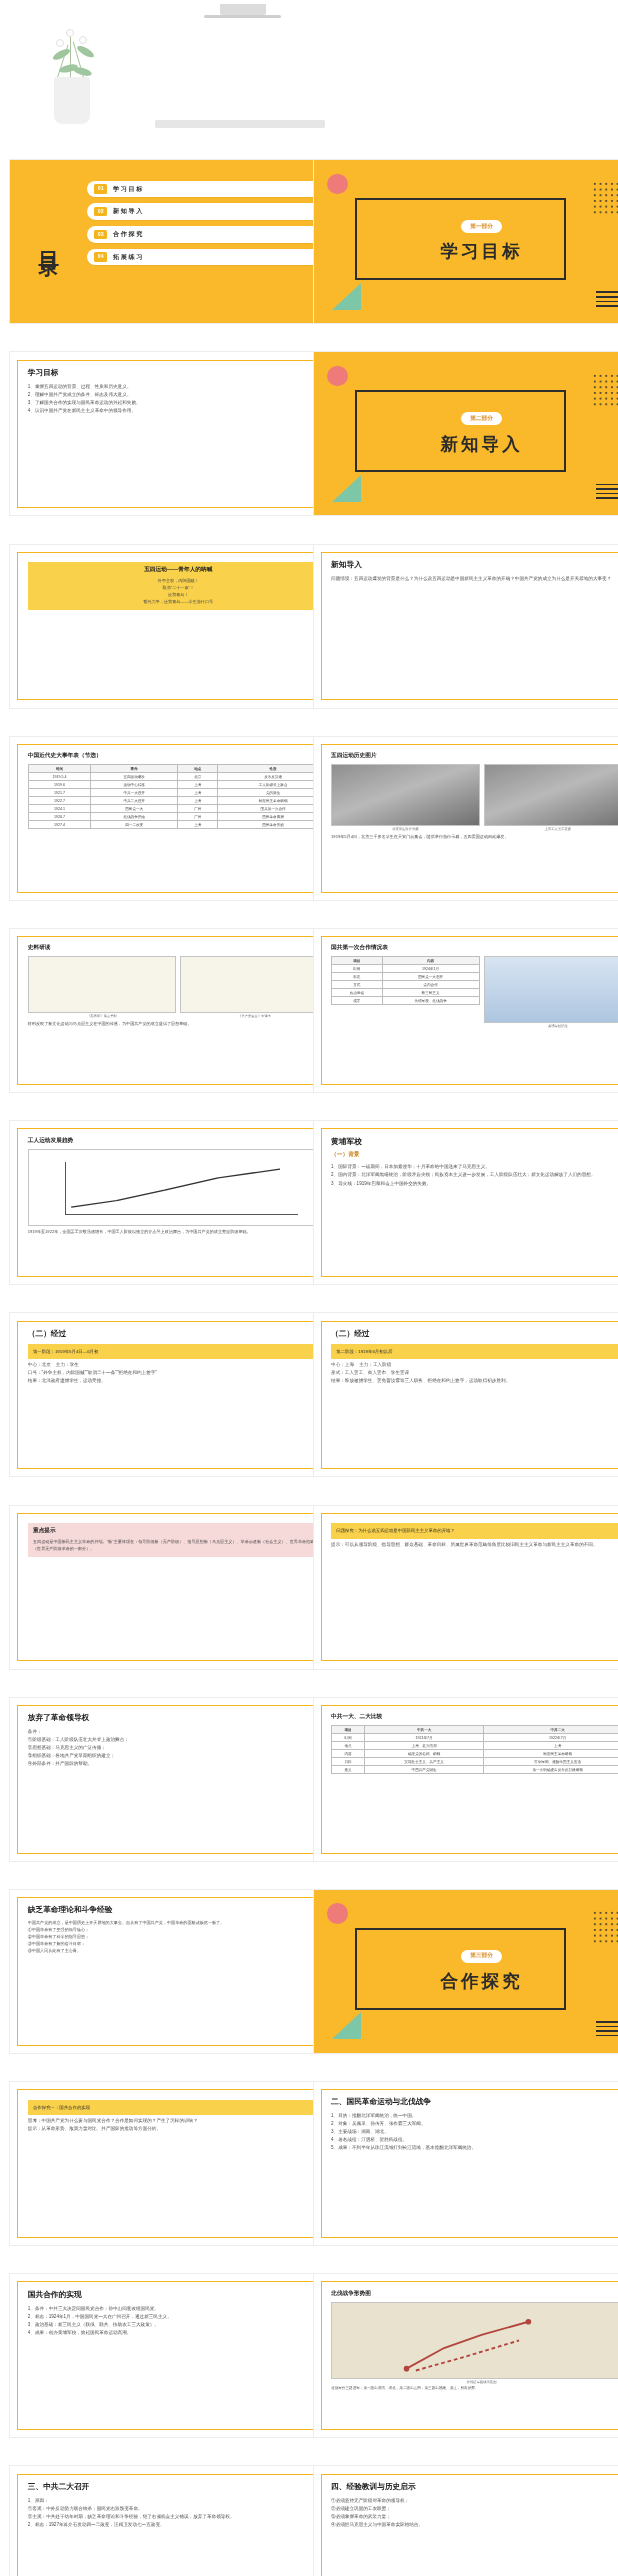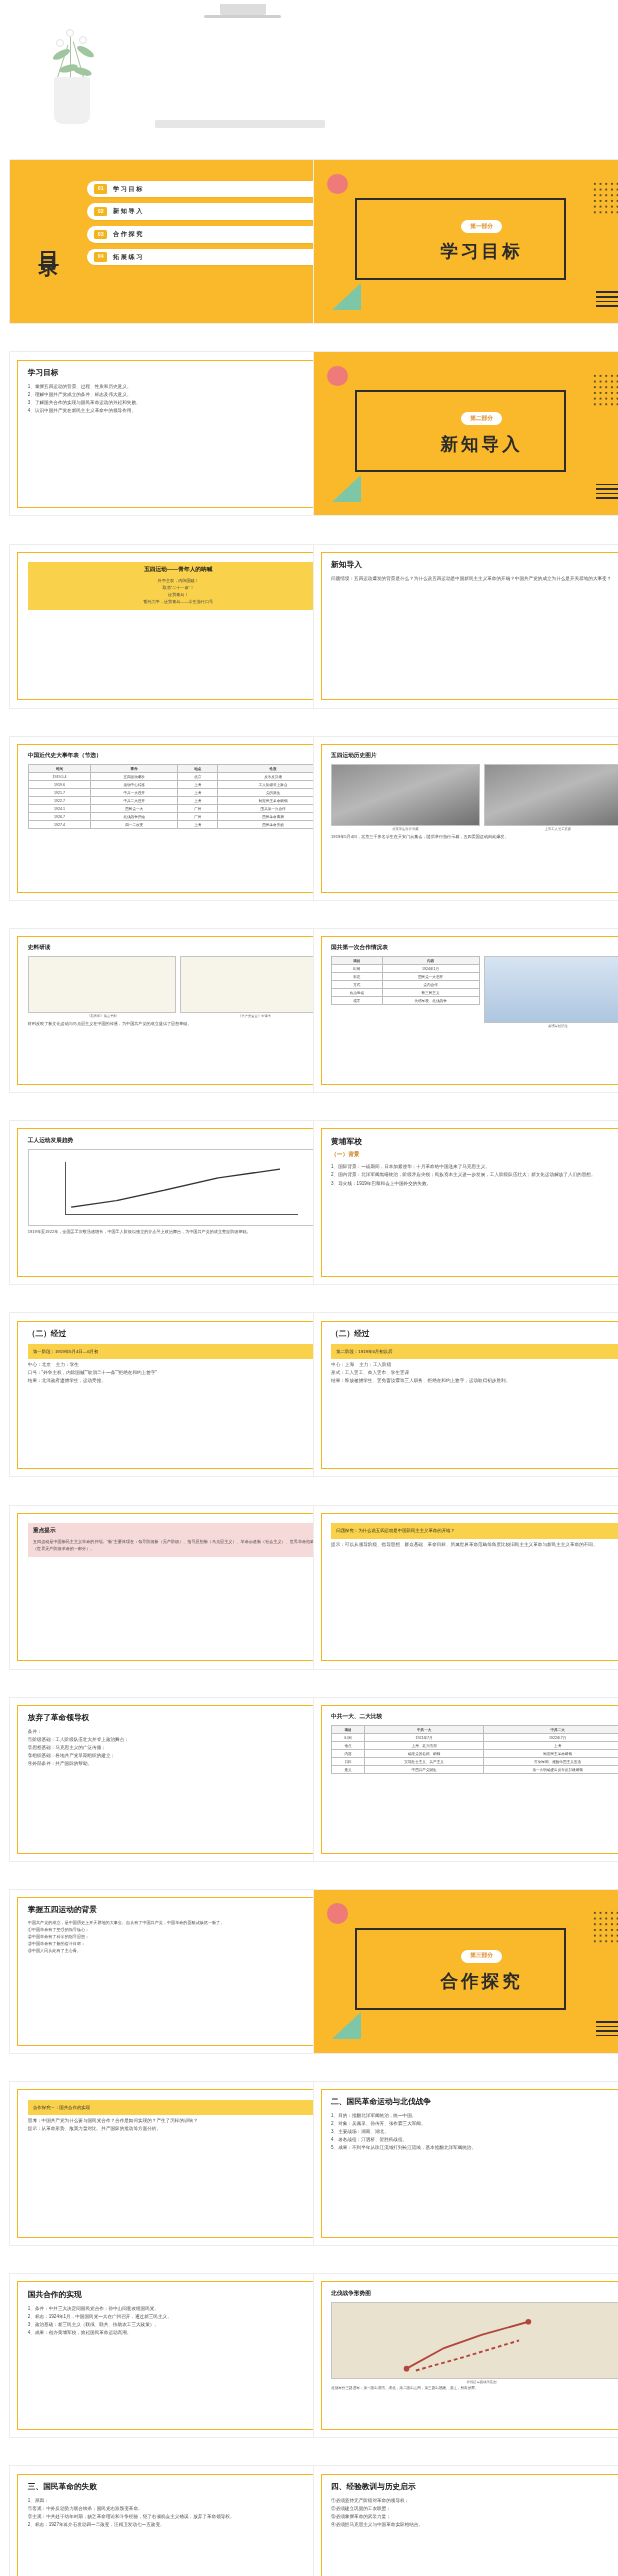--- a/index.html
+++ b/index.html
@@ -617,21 +617,21 @@
             <td>中国共产党诞生</td>
             <td>第一次明确提出反帝反封建纲领</td>
           </tr>
         </tbody>
           </table>
       </div>
     </div>
 
     <div class="slide">
       <div class="inner">
-        <div class="s-title">掌握五四运动的背景</div>
+        <div class="s-title">缺乏革命理论和斗争经验</div>
         <div class="s-body small">中国共产党的成立，是中国历史上开天辟地的大事变。自从有了中国共产党，中国革命的面貌就焕然一新了。
 ①中国革命有了坚强的领导核心；
 ②中国革命有了科学的指导思想；
 ③中国革命有了新的奋斗目标；
 ④中国人民从此有了主心骨。</div>
       </div>
     </div>
 
     <div class="slide yellow">
       <div class="sec-box"></div>
@@ -690,21 +690,21 @@
             <circle cx="150" cy="20" r="3" fill="#b3453c"></circle>
           </svg>
         </div>
         <div class="ph-cap">北伐进军路线示意图</div>
         <div class="s-body tiny" style="margin-top:2.1px;">北伐军分三路进军：第一路出湖南、湖北，第二路出江西，第三路出福建、浙江，所向披靡。</div>
       </div>
     </div>
 
     <div class="slide">
       <div class="inner">
-        <div class="s-title">三、国民革命的失败</div>
+        <div class="s-title">三、中共二大召开</div>
         <div class="s-body">1、原因：
 ①客观：中外反动势力联合绞杀；国民党右派叛变革命。
 ②主观：中共处于幼年时期，缺乏革命理论和斗争经验，犯了右倾机会主义错误，放弃了革命领导权。
 2、标志：1927年蒋介石发动四一二政变，汪精卫发动七一五政变。</div>
       </div>
     </div>
 
     <div class="slide">
       <div class="inner">
         <div class="s-title">四、经验教训与历史启示</div>

